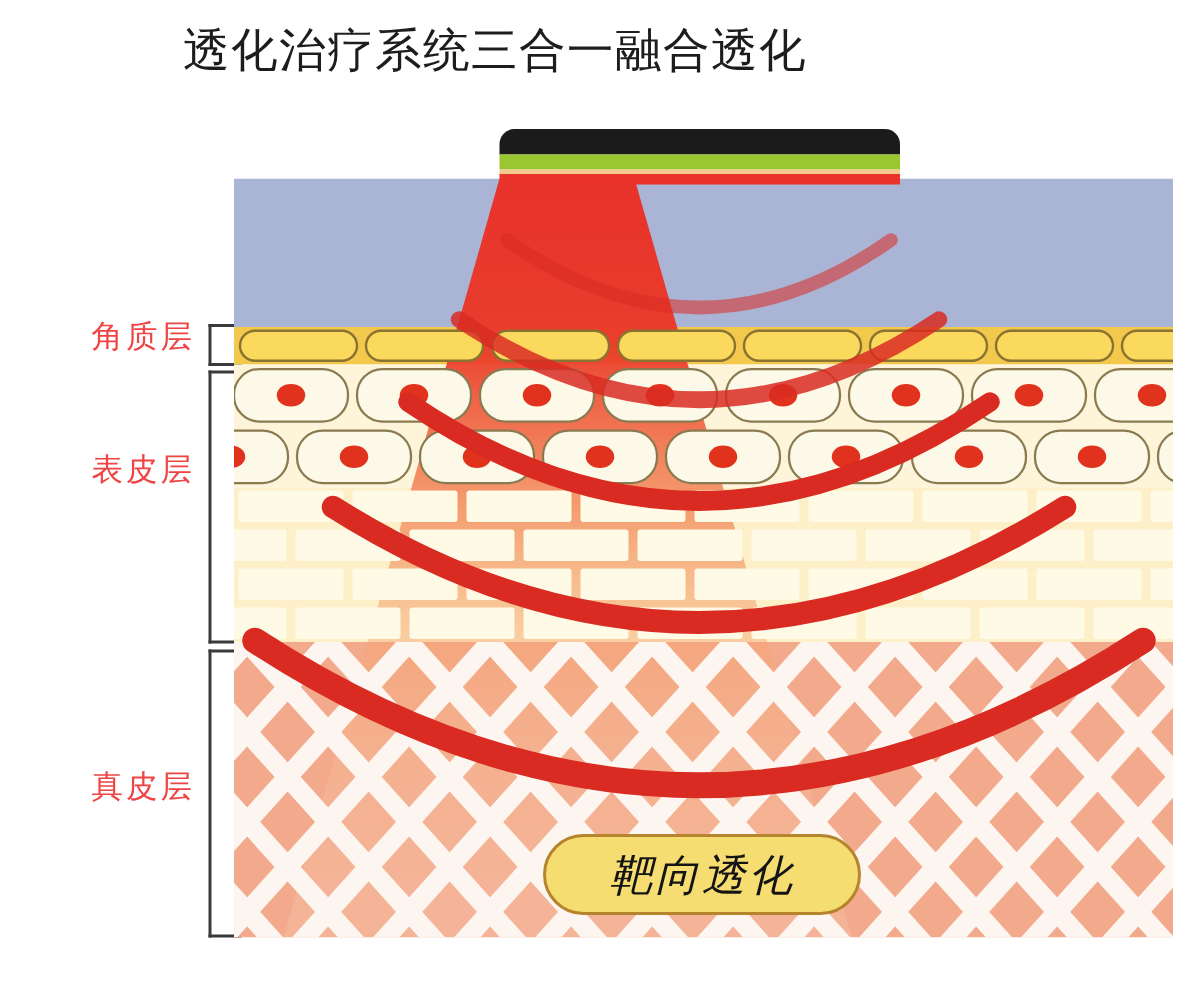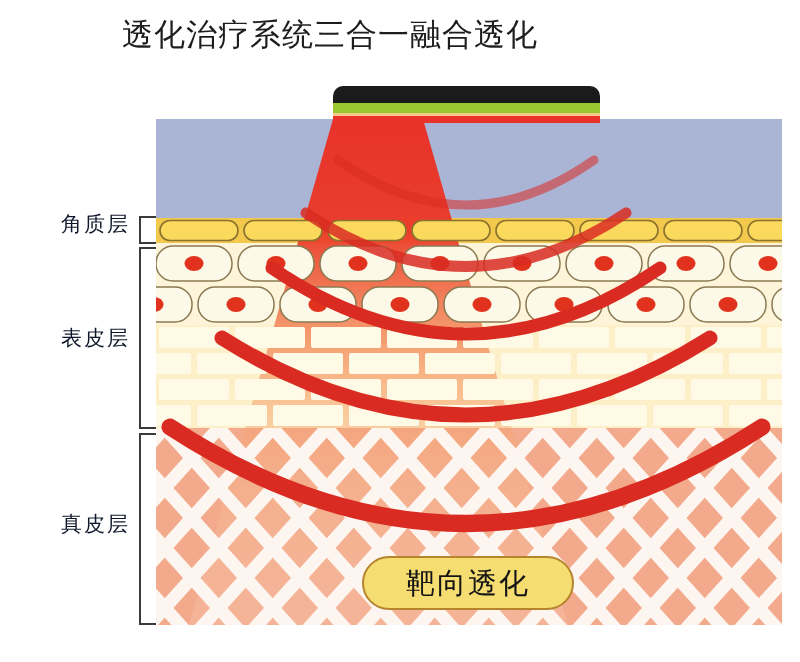--- a/index.html
+++ b/index.html
@@ -14,21 +14,21 @@
   
   #title{
     position:absolute;left:0;top:14px;width:660px;text-align:center;
     font-size:31px;line-height:40px;color:#1d1d1d;letter-spacing:1px;
     font-family:"DejaVu Sans","Liberation Sans",sans-serif;
     white-space:nowrap;
   }
 
   
   .lbl{
-    position:absolute;font-size:21px;color:#0f172a;letter-spacing:2px;
+    position:absolute;font-size:21px;color:#ef4444;letter-spacing:2px;
     white-space:nowrap;text-align:right;
     font-family:"DejaVu Sans","Liberation Sans",sans-serif;
   }
   .brk{
     position:absolute;border:2.4px solid #3a3a3a;border-right:none;
     box-sizing:border-box;background:transparent;
   }
 
   
   #skin{
@@ -66,40 +66,41 @@
   
   #badge{
     position:absolute;left:362px;top:556px;width:212px;height:54px;
     background:#f5dd72;border:2.4px solid #b5842c;border-radius:27px;
     display:flex;align-items:center;justify-content:center;
     box-sizing:border-box;
   }
   #badge span{
     font-size:29px;color:#141414;letter-spacing:2px;line-height:1;
     font-family:"DejaVu Sans","Liberation Sans",sans-serif;
+    font-style:italic;
   }
 
   
   #wm{
     position:absolute;left:0;top:603px;width:800px;text-align:center;
     font-size:27px;color:rgba(255,255,255,0.82);letter-spacing:4px;
     font-family:"Liberation Sans",sans-serif;white-space:nowrap;
   }
 </style>
 </head>
 <body>
 
 <div id="stage">
 
   <div id="title">透化治疗系统三合一融合透化</div>
 
   <div class="lbl" style="left:44px;top:210px;width:86px;">角质层</div>
   <div class="brk" style="left:139px;top:216px;width:22px;height:28px;"></div>
 
-  <div class="lbl" style="left:44px;top:324px;width:86px;">表皮层</div>
+  <div class="lbl" style="left:44px;top:299px;width:86px;">表皮层</div>
   <div class="brk" style="left:139px;top:247px;width:22px;height:182px;"></div>
 
   <div class="lbl" style="left:44px;top:510px;width:86px;">真皮层</div>
   <div class="brk" style="left:139px;top:433px;width:22px;height:192px;"></div>
 
   <div id="skin">
 
     <div class="band" id="air"></div>
 
     <div class="band" id="sc"></div>

